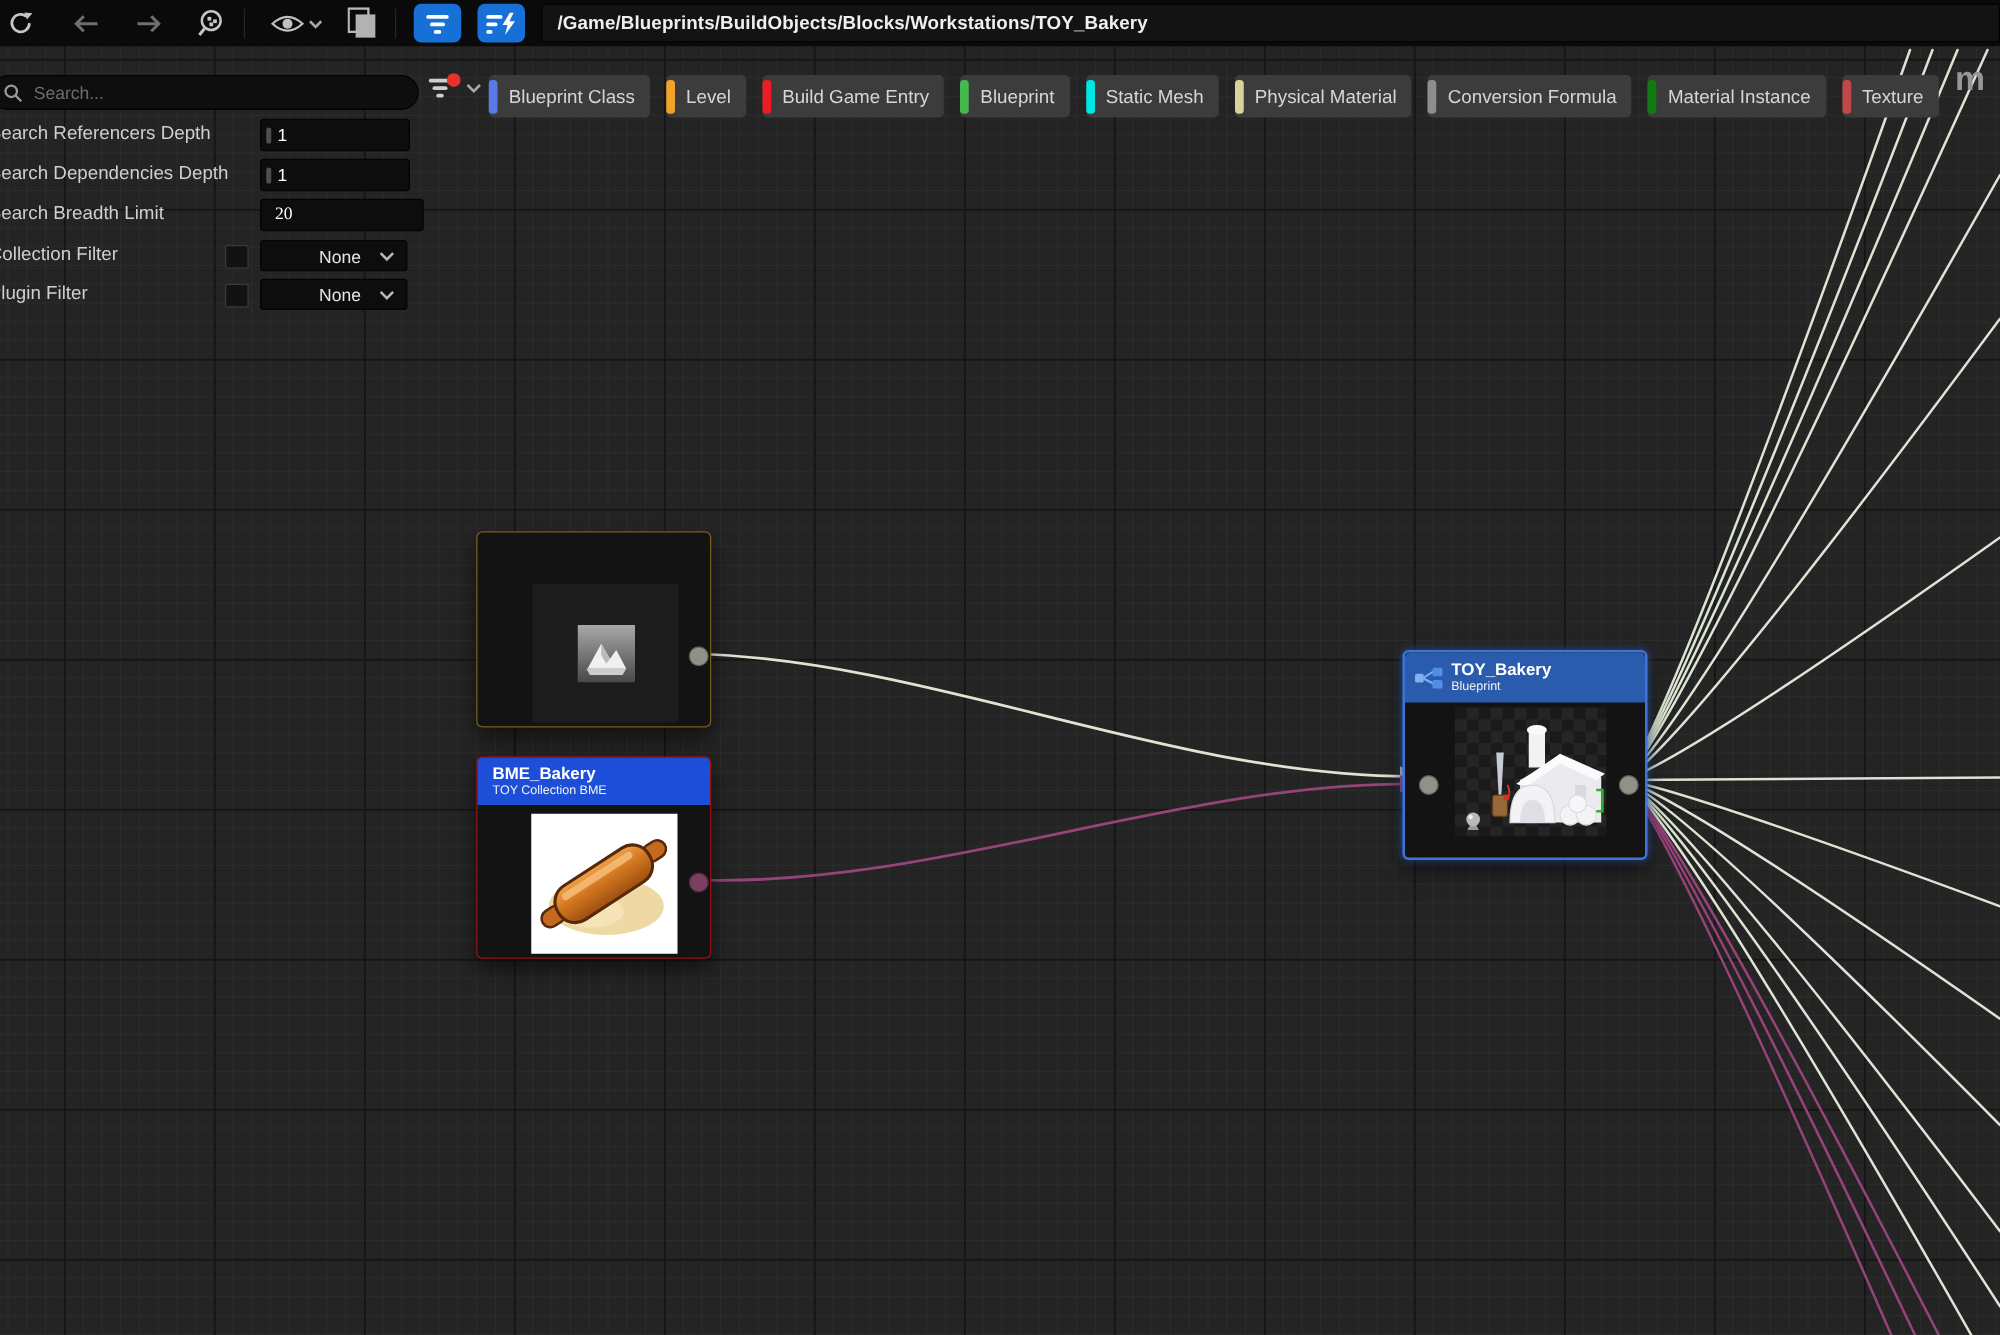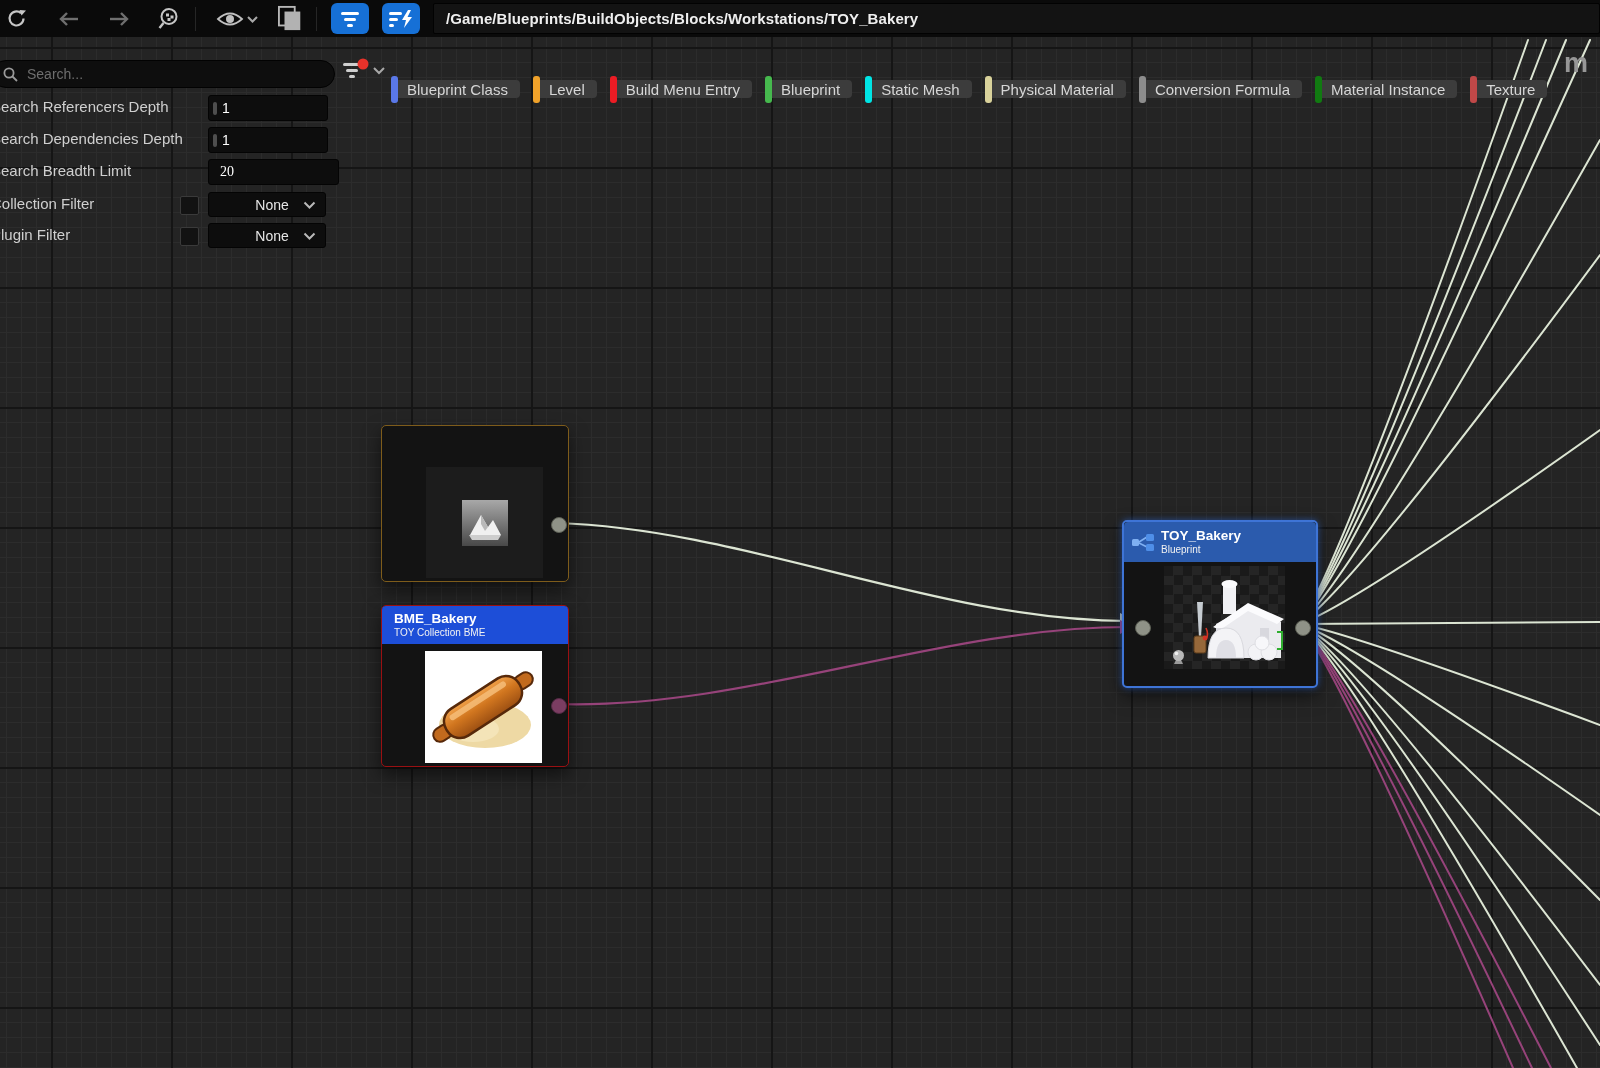--- a/index.html
+++ b/index.html
@@ -49,22 +49,22 @@
   .dd-field{left:208px;width:118px;height:25px;background:#0d0d0d;border:1px solid #040404;
     border-radius:3px;color:#e6e6e6;font-size:14px;display:flex;align-items:center;
     padding-left:10px;box-sizing:border-box;justify-content:center;}
   .dd-chev{position:absolute;right:9px;top:8px;}
   .chk{left:180px;width:17px;height:17px;background:#121212;border:1px solid #3a3a3a;border-radius:2px;}
 
   #mini-filter{left:336px;top:58px;width:54px;height:26px;}
 
   
   #chips{position:absolute;left:391px;top:60px;z-index:40;display:flex;gap:13px;}
-  .chip{height:18px;background:#3c3c3c;border-radius:4px;display:flex;align-items:center;
-    padding-right:12px;color:#d6d6d6;font-size:15px;white-space:nowrap;margin-top:20px;}
+  .chip{height:34px;background:#3c3c3c;border-radius:4px;display:flex;align-items:center;
+    padding-right:12px;color:#d6d6d6;font-size:15px;white-space:nowrap;}
   .chip-bar{width:7px;height:27px;border-radius:3px;margin-right:9px;flex:none;}
 
   
   .node{position:absolute;z-index:30;border-radius:5px;background:#131313;
     box-shadow:0 8px 18px rgba(0,0,0,.55);}
   .node-header{border-radius:4px 4px 0 0;display:flex;align-items:center;padding:0 8px;}
   .nh-text{line-height:1.1;}
   .nh-title{color:#fff;font-weight:bold;font-size:13.5px;}
   .nh-sub{color:#f2f2f2;font-size:10px;margin-top:1px;}
   .pin{position:absolute;width:14px;height:14px;border-radius:50%;z-index:5;}
@@ -271,21 +271,21 @@
       <div class="chip">
         <span class="chip-bar" style="background: rgb(90, 120, 232);"></span>
         <span>Blueprint Class</span>
       </div>
       <div class="chip">
         <span class="chip-bar" style="background: rgb(240, 162, 42);"></span>
         <span>Level</span>
       </div>
       <div class="chip">
         <span class="chip-bar" style="background: rgb(236, 28, 36);"></span>
-        <span>Build Menu Entry</span>
+        <span>Build Game Entry</span>
       </div>
       <div class="chip">
         <span class="chip-bar" style="background: rgb(70, 185, 78);"></span>
         <span>Blueprint</span>
       </div>
       <div class="chip">
         <span class="chip-bar" style="background: rgb(0, 229, 229);"></span>
         <span>Static Mesh</span>
       </div>
       <div class="chip">

